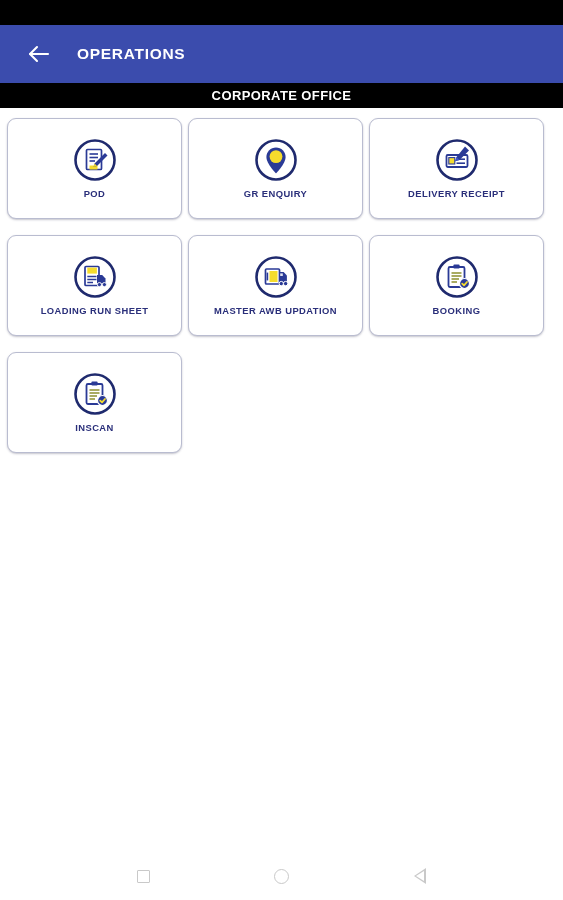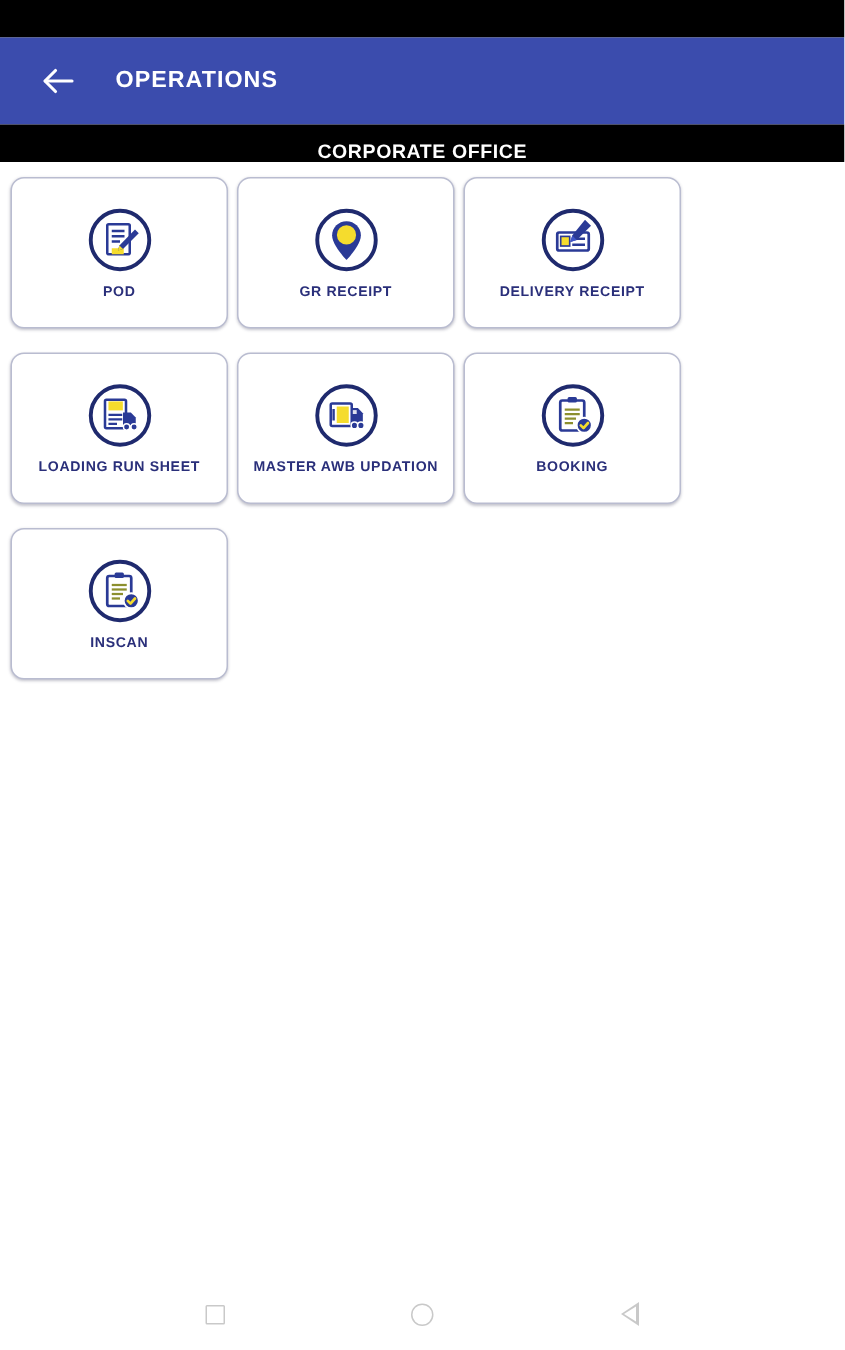--- a/index.html
+++ b/index.html
@@ -55,21 +55,21 @@
     margin-left: 21px;
     white-space: nowrap;
   }
 
   
   .sub-bar {
     height: 25px;
     flex: 0 0 25px;
     background: #000000;
     display: flex;
-    align-items: flex-end;
+    align-items: center;
     justify-content: center;
   }
   .sub-bar-text {
     color: #ffffff;
     font-size: 13px;
     font-weight: bold;
     letter-spacing: 0.4px;
   }
 
   
@@ -77,21 +77,21 @@
     flex: 1 1 auto;
     background: #ffffff;
     padding: 5px 6px 0 6px;
     overflow: hidden;
   }
   .grid {
     display: flex;
     flex-wrap: wrap;
   }
   .tile {
-    width: 145px;
+    width: 175px;
     height: 101px;
     margin: 5px 5px 11px 1px;
     background: #ffffff;
     border: 1px solid #b9bcd0;
     border-radius: 9px;
     box-shadow: 0 1px 2px rgba(60,60,90,0.30);
     display: flex;
     flex-direction: column;
     align-items: center;
     justify-content: center;
@@ -203,21 +203,21 @@
       </div>
 
       <div class="tile">
         <div class="tile-icon">
           <svg width="44" height="44" viewBox="0 0 44 44">
             <circle cx="22" cy="22" r="19.5" fill="#ffffff" stroke="#1f2a6e" stroke-width="2.6"></circle>
             <path d="M22 9.5 c-5.3 0 -9.6 4.2 -9.6 9.4 c0 6.9 9.6 16.4 9.6 16.4 s9.6 -9.5 9.6 -16.4 c0 -5.2 -4.3 -9.4 -9.6 -9.4 z" fill="#2a3a96"></path>
             <circle cx="22" cy="18.6" r="6.4" fill="#f5dc2d"></circle>
           </svg>
         </div>
-        <div class="tile-label">GR RECEIPT</div>
+        <div class="tile-label">GR ENQUIRY</div>
       </div>
 
       <div class="tile">
         <div class="tile-icon">
           <svg width="44" height="44" viewBox="0 0 44 44">
             <circle cx="22" cy="22" r="19.5" fill="#ffffff" stroke="#1f2a6e" stroke-width="2.6"></circle>
             <rect x="11.5" y="17" width="21" height="12" rx="1.2" fill="#ffffff" stroke="#2a3a96" stroke-width="1.8"></rect>
             <rect x="13.8" y="19.6" width="6" height="6.4" fill="#f5dc2d" stroke="#2a3a96" stroke-width="1.1"></rect>
             <line x1="21.5" y1="21.2" x2="30" y2="21.2" stroke="#2a3a96" stroke-width="1.6"></line>
             <line x1="21.5" y1="25.2" x2="30" y2="25.2" stroke="#2a3a96" stroke-width="1.6"></line>

